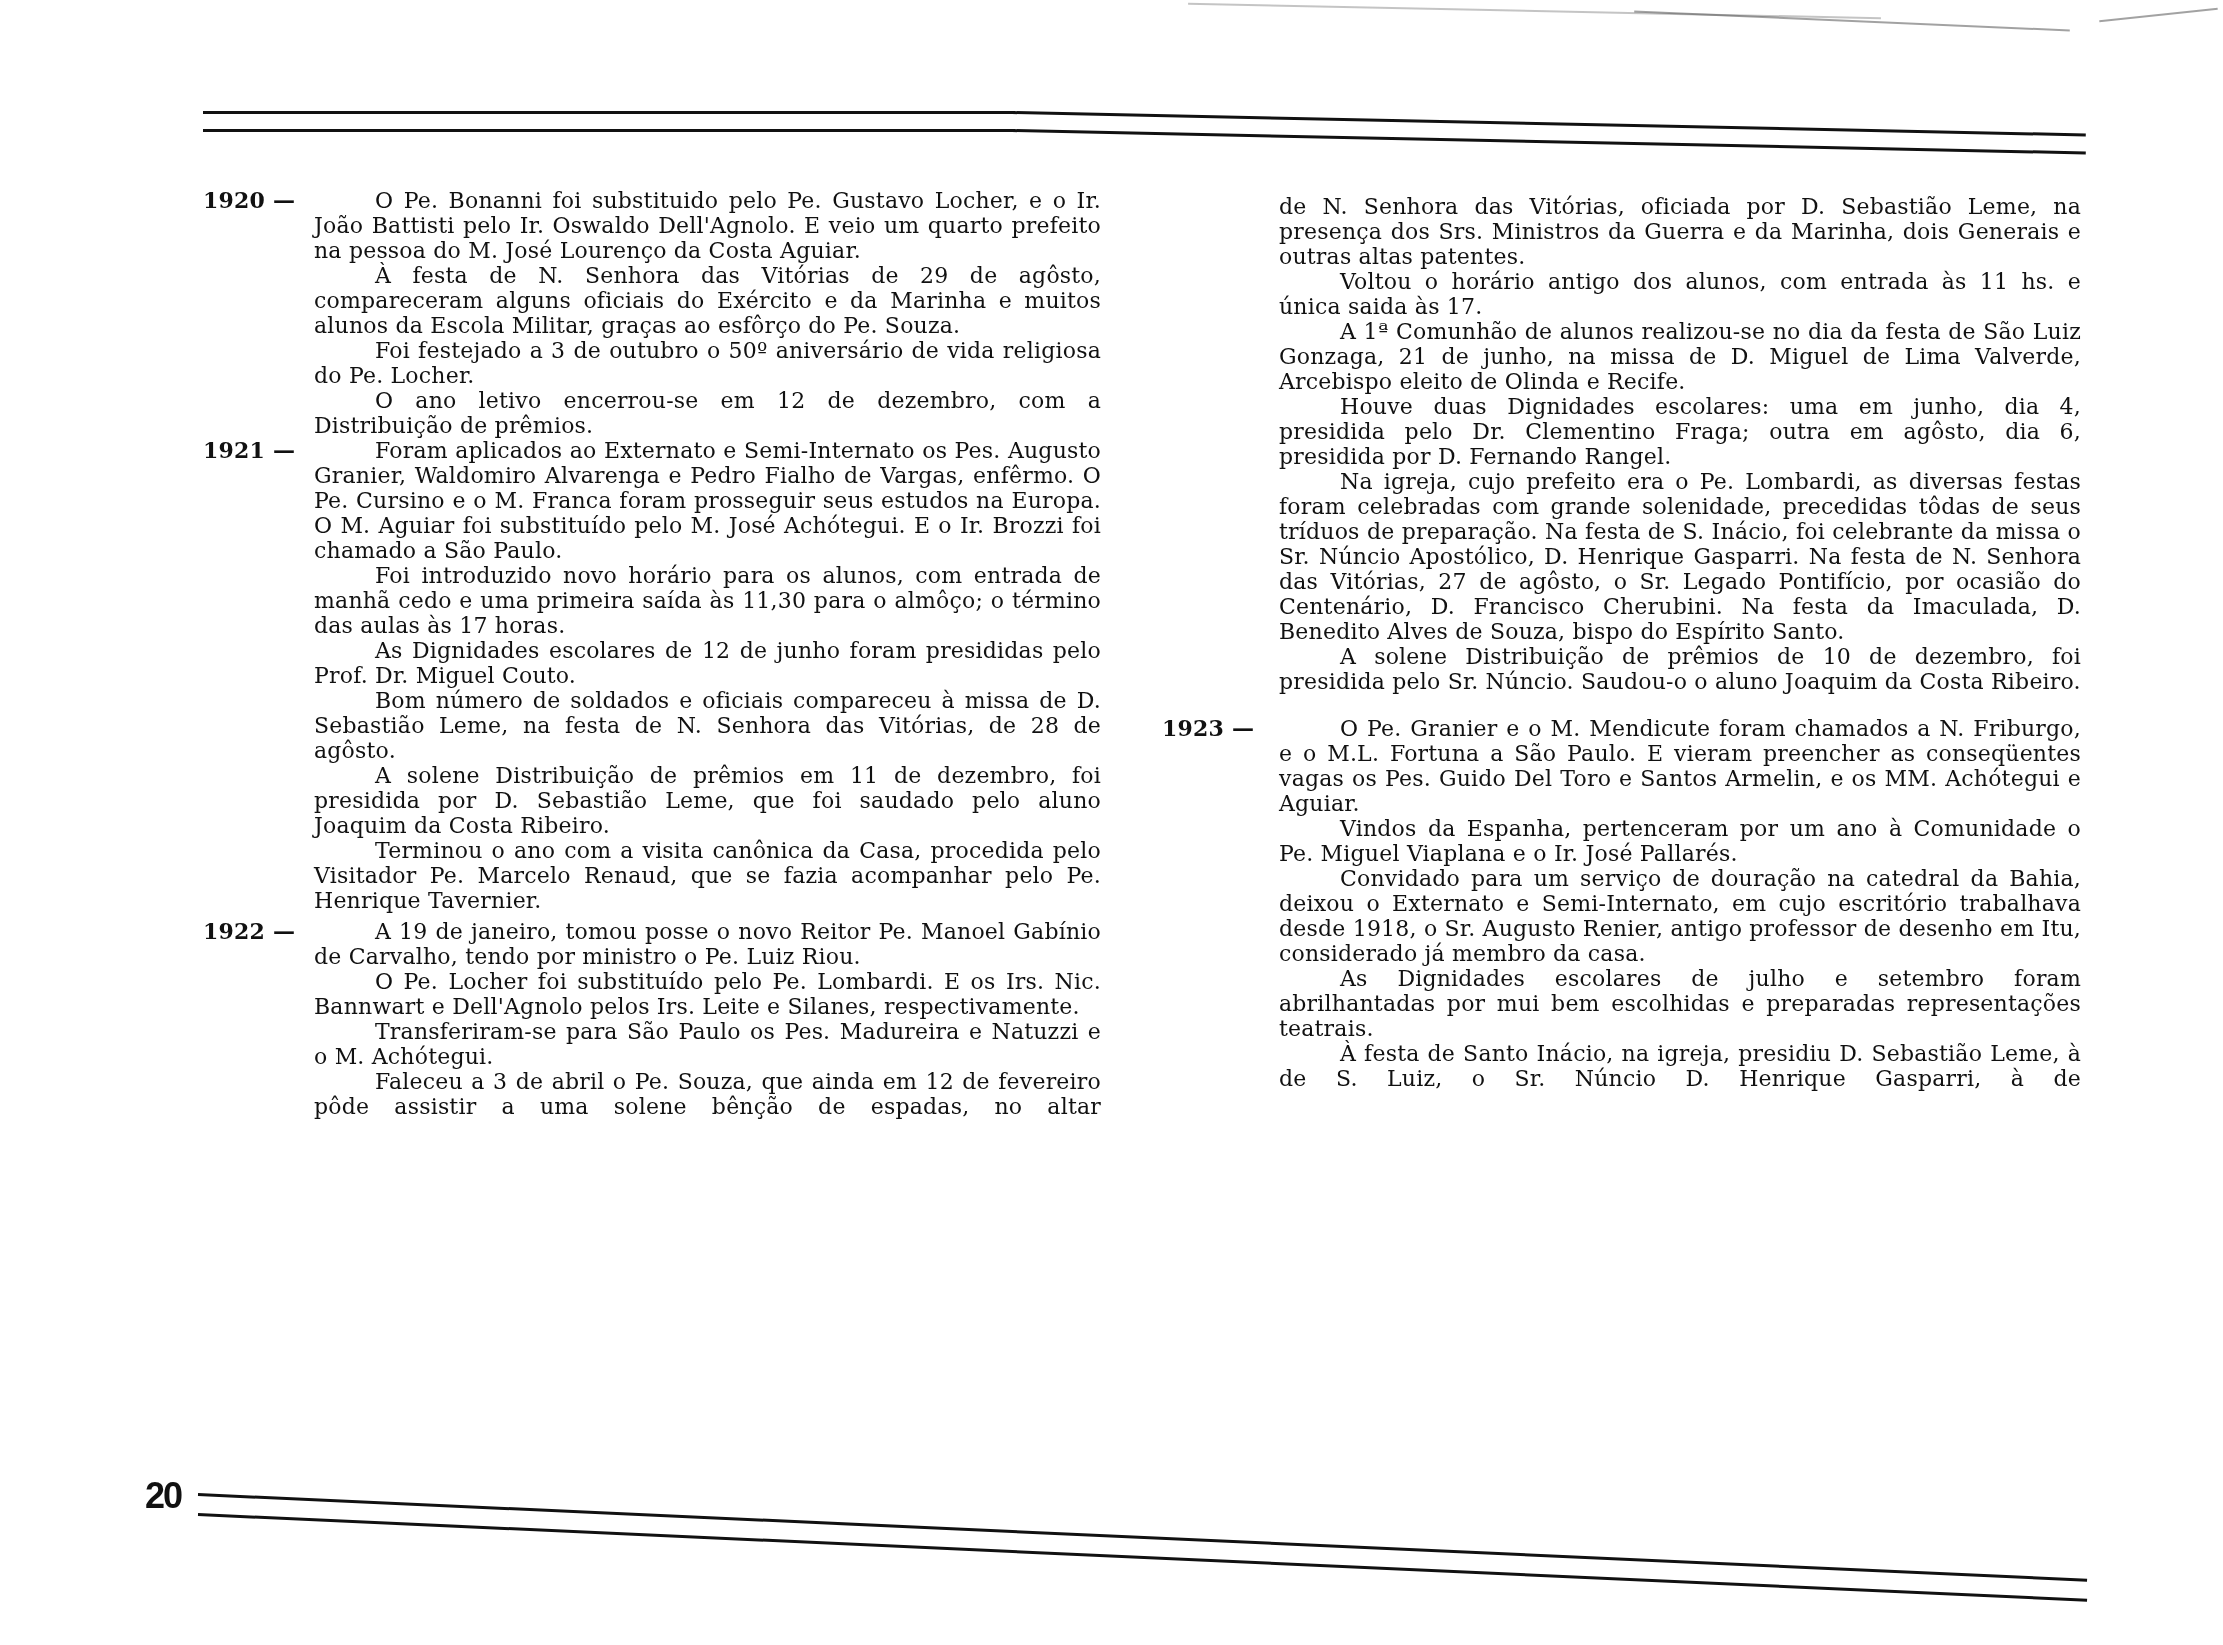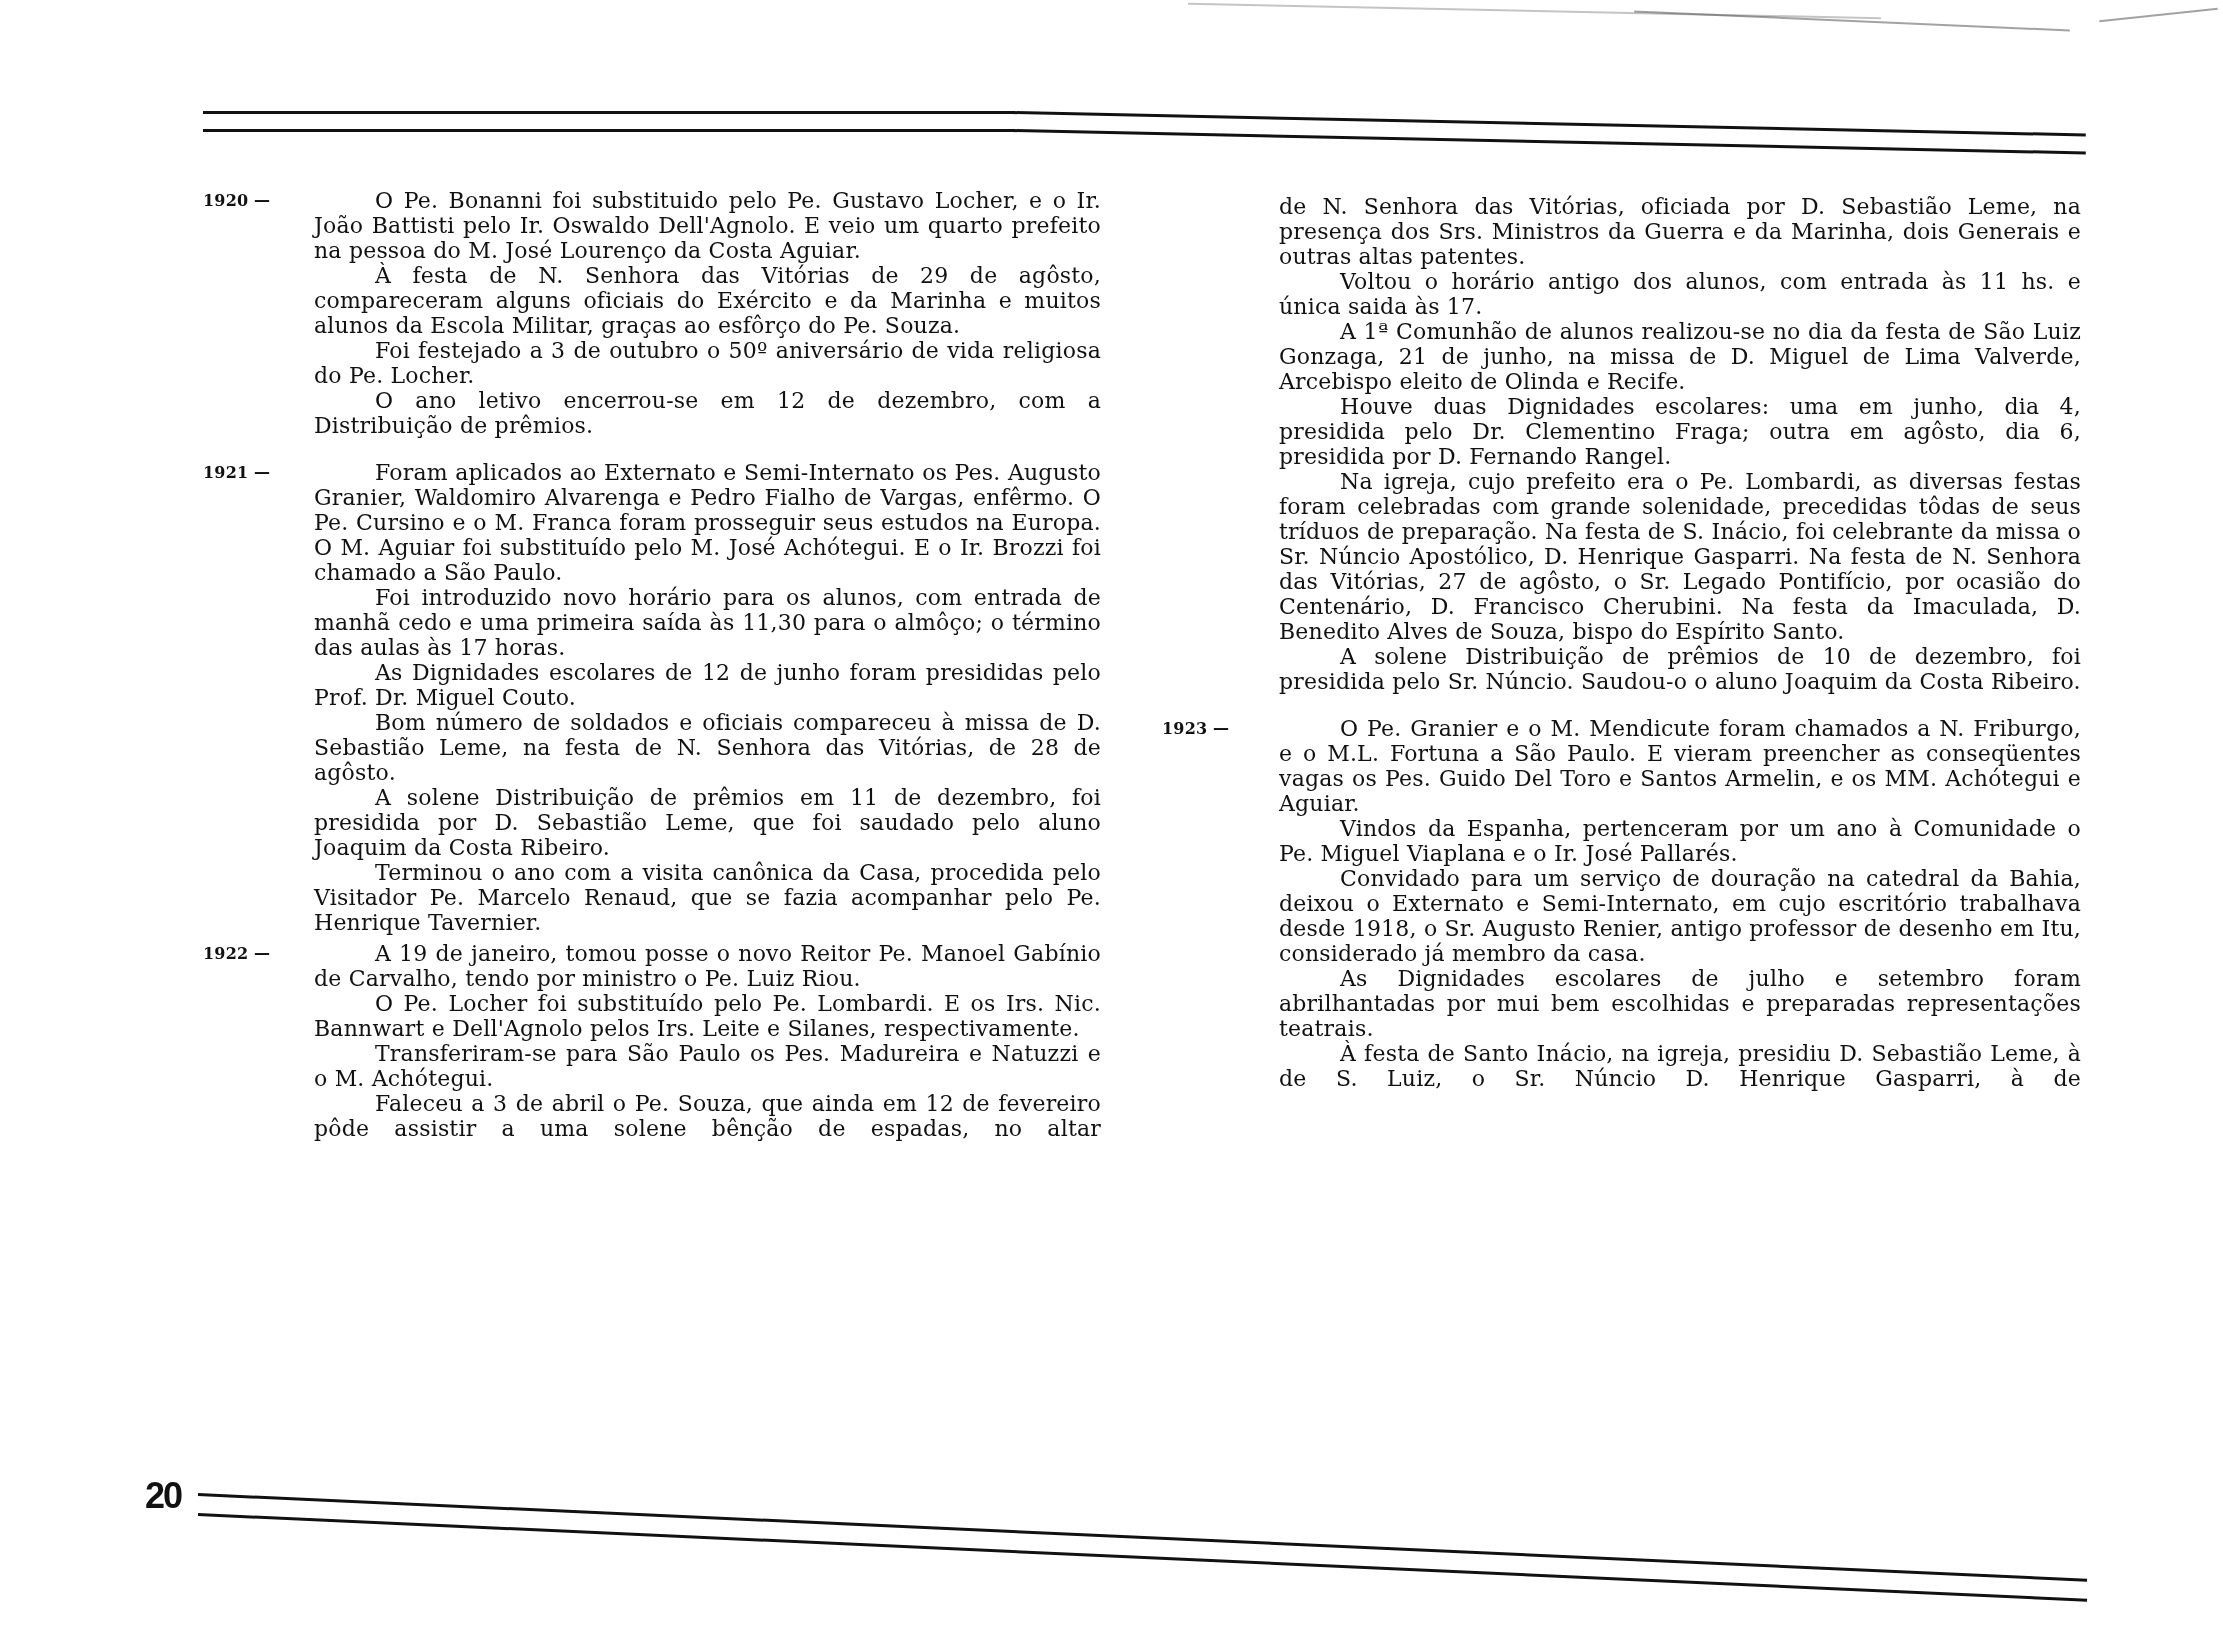--- a/index.html
+++ b/index.html
@@ -4,21 +4,21 @@
 <style>
   html, body { margin:0; padding:0; background:#ffffff; }
   body { width:2224px; height:1645px; position:relative; overflow:hidden;
          font-family:"DejaVu Serif", "Liberation Serif", serif; color:#111; }
   .rule { position:absolute; height:3px; background:#111; transform-origin:left center; }
   .col { position:absolute; font-size:22px; line-height:25px; letter-spacing:0.2px; }
   .col p { margin:0; text-align:justify; }
   .col p.indent { text-indent:61px; }
   .col p.last { text-align-last:justify; }
   .entry { position:relative; }
-  .year { position:absolute; font-weight:bold; font-size:16px; white-space:nowrap; }
+  .year { position:absolute; font-weight:bold; font-size:22px; white-space:nowrap; }
   .left .year { left:-111px; top:0; }
   .right .year { left:-117px; top:0; }
   .pagenum { position:absolute; left:145px; top:1475px; font-family:"Liberation Sans", sans-serif;
              font-weight:bold; font-size:36px; letter-spacing:-2px; }
   .scan-mark { position:absolute; background:#555; height:2px; opacity:.55; }
   i { font-style:italic; }
 </style>
 </head>
 <body>
 
@@ -34,21 +34,21 @@
 <div class="col left" style="left:314px; top:166px; width:787px;">
 
   <div class="entry" style="margin-top:22px;">
     <span class="year">1920 —</span>
     <p class="indent">O Pe. Bonanni foi substituido pelo Pe. Gustavo Locher, e o Ir. João Battisti pelo Ir. Oswaldo Dell'Agnolo. E veio um quarto prefeito na pessoa do M. José Lourenço da Costa Aguiar.</p>
     <p class="indent">À festa de N. Senhora das Vitórias de 29 de agôsto, compareceram alguns oficiais do Exército e da Marinha e muitos alunos da Escola Militar, graças ao esfôrço do Pe. Souza.</p>
     <p class="indent">Foi festejado a 3 de outubro o 50º aniversário de vida religiosa do Pe. Locher.</p>
     <p class="indent">O ano letivo encerrou-se em 12 de dezembro, com a Distribuição de prêmios.</p>
   </div>
 
-  <div class="entry" style="margin-top:22px;">
+  <div class="entry" style="">
     <span class="year">1921 —</span>
     <p class="indent">Foram aplicados ao Externato e Semi-Internato os Pes. Augusto Granier, Waldomiro Alvarenga e Pedro Fialho de Vargas, enfêrmo. O Pe. Cursino e o M. Franca foram prosseguir seus estudos na Europa. O M. Aguiar foi substituído pelo M. José Achótegui. E o Ir. Brozzi foi chamado a São Paulo.</p>
     <p class="indent">Foi introduzido novo horário para os alunos, com entrada de manhã cedo e uma primeira saída às 11,30 para o almôço; o término das aulas às 17 horas.</p>
     <p class="indent">As Dignidades escolares de 12 de junho foram presididas pelo Prof. Dr. Miguel Couto.</p>
     <p class="indent">Bom número de soldados e oficiais compareceu à missa de D. Sebastião Leme, na festa de N. Senhora das Vitórias, de 28 de agôsto.</p>
     <p class="indent">A solene Distribuição de prêmios em 11 de dezembro, foi presidida por D. Sebastião Leme, que foi saudado pelo aluno Joaquim da Costa Ribeiro.</p>
     <p class="indent">Terminou o ano com a visita canônica da Casa, procedida pelo Visitador Pe. Marcelo Renaud, que se fazia acompanhar pelo Pe. Henrique Tavernier.</p>
   </div>
 
   <div class="entry" style="margin-top:6px;">

